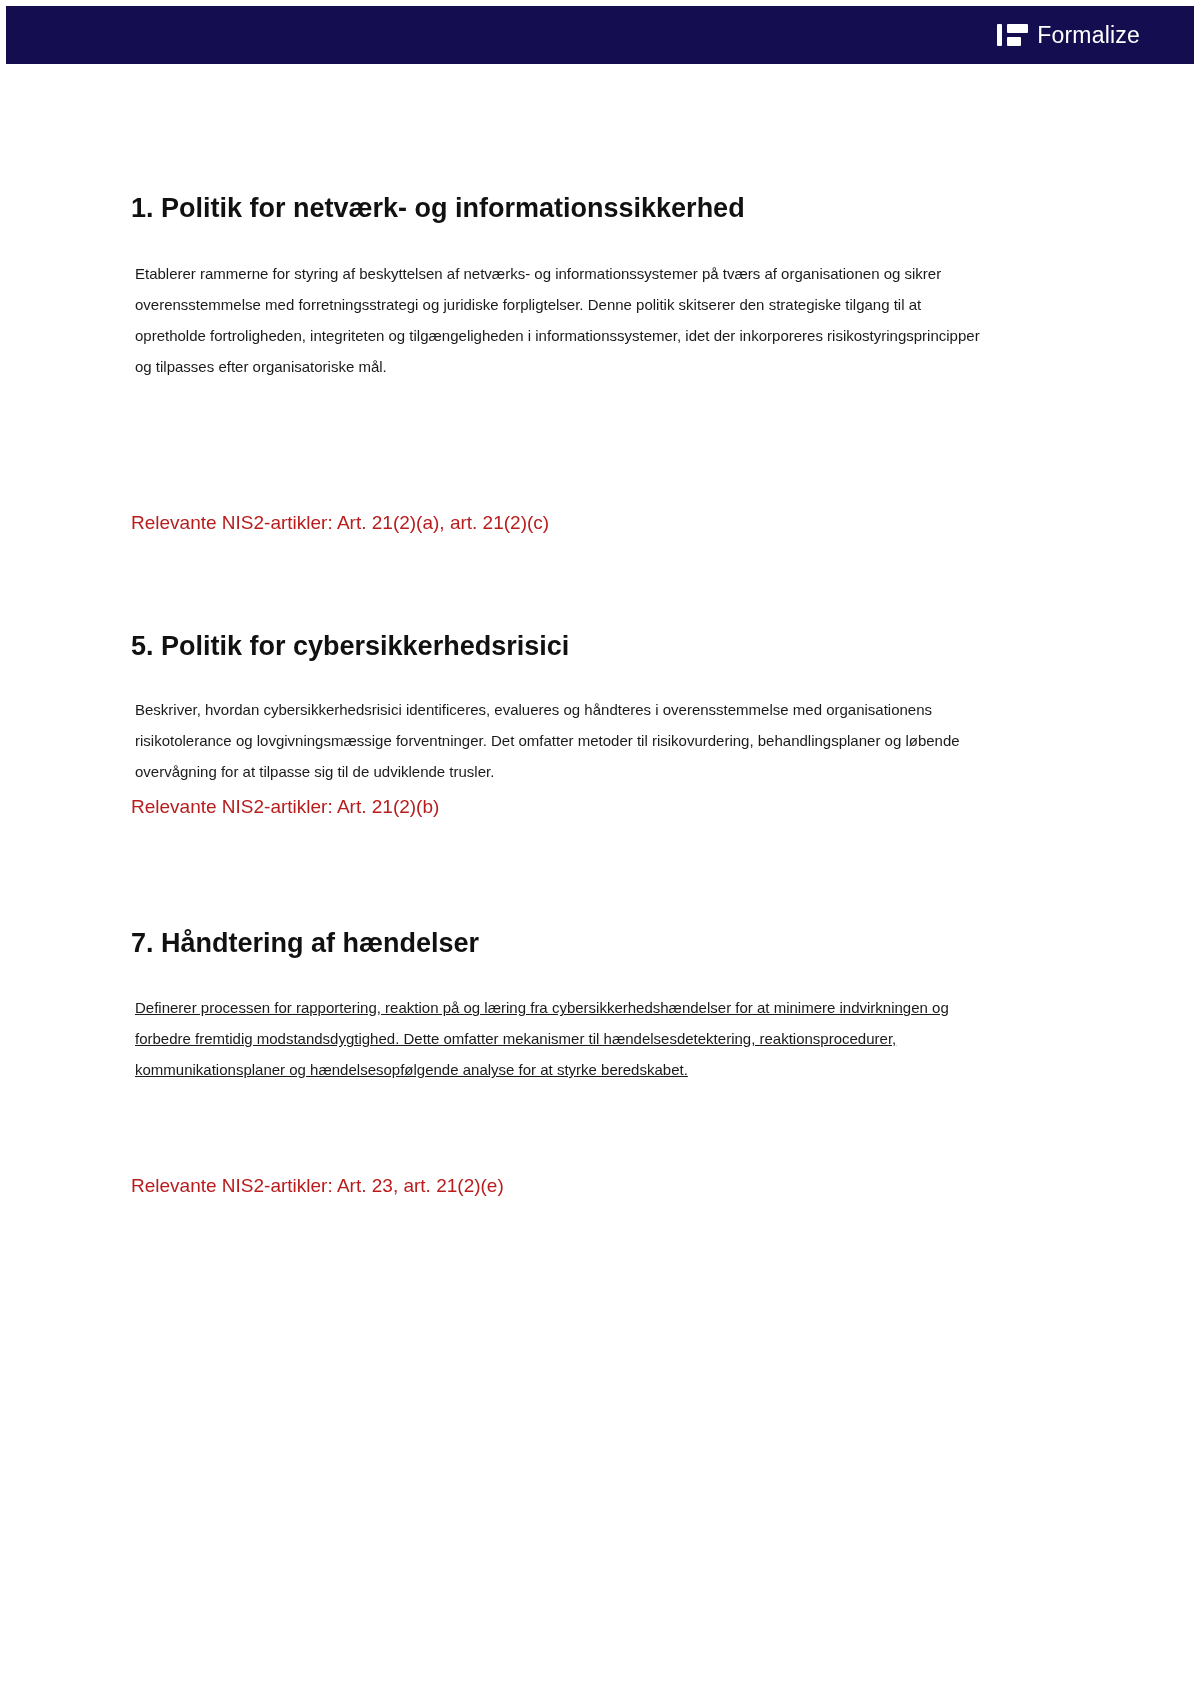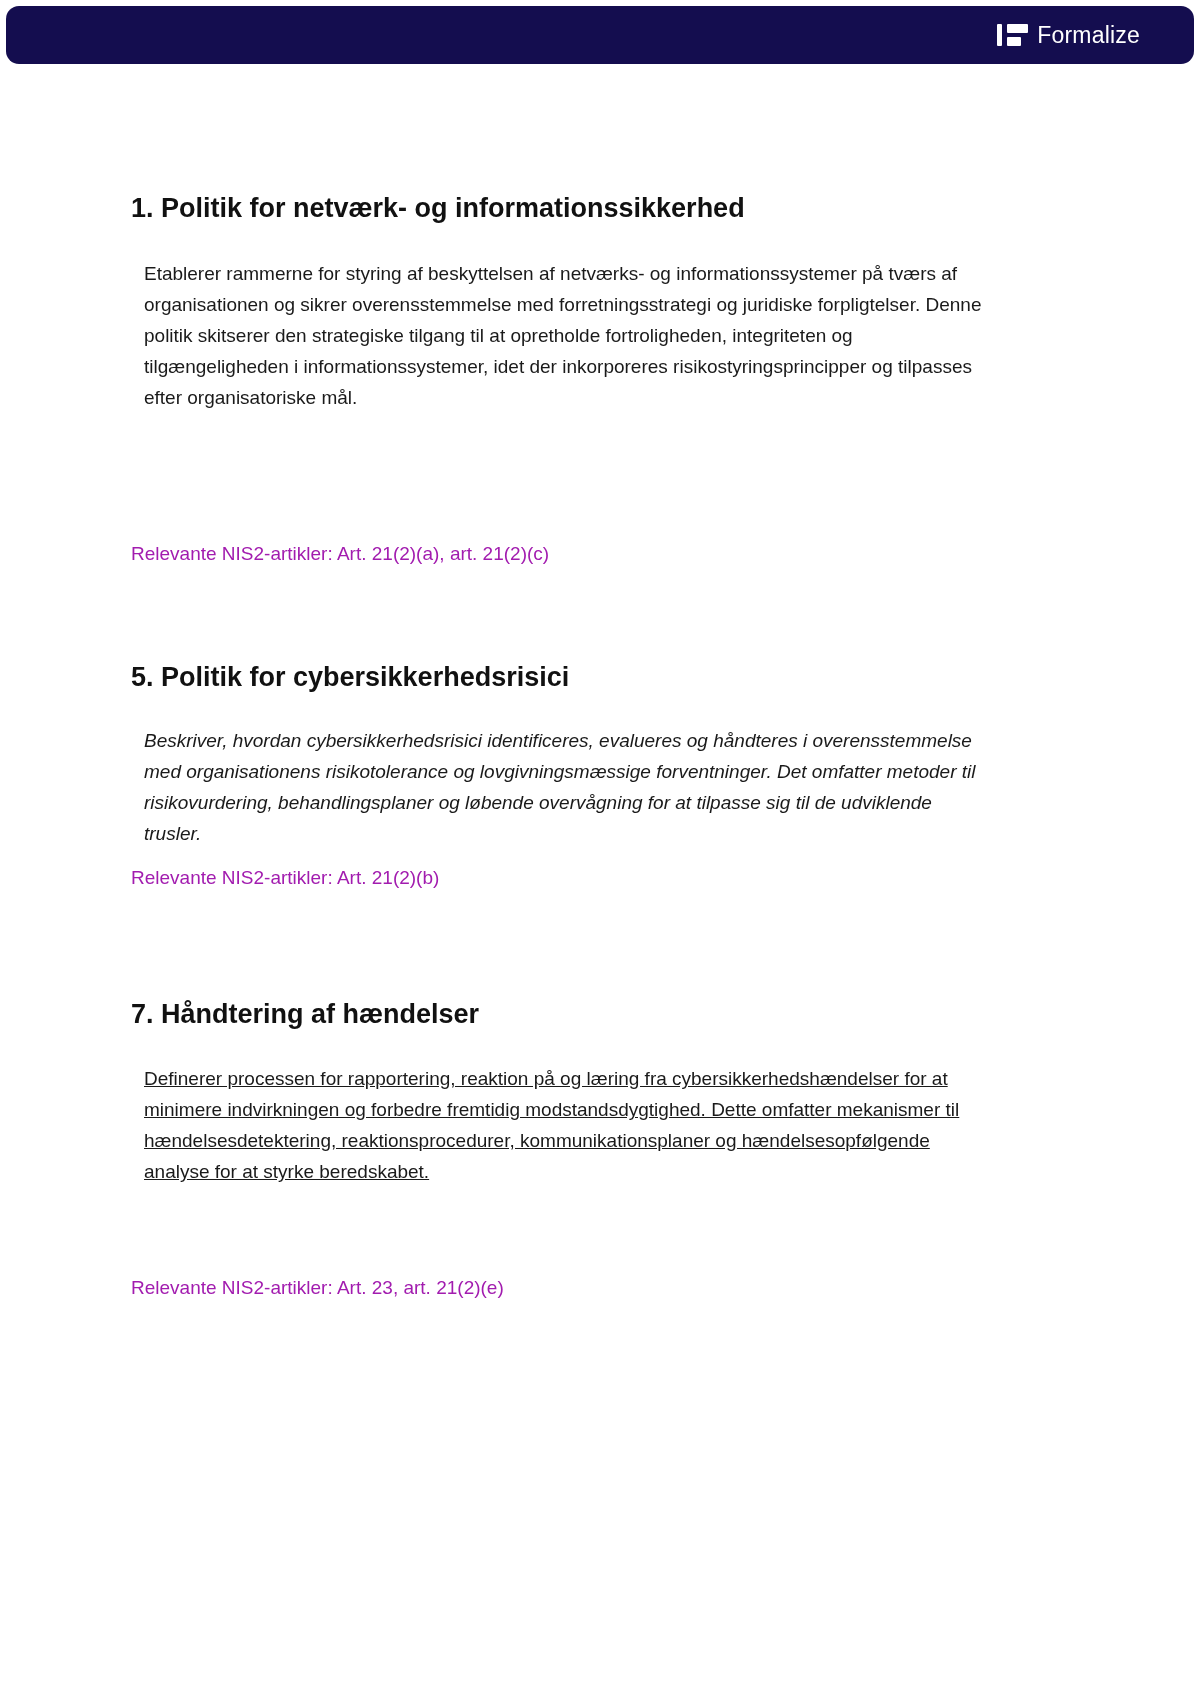--- a/index.html
+++ b/index.html
@@ -1,15 +1,15 @@
 <!DOCTYPE html>
 <html lang="da"><head>
   <meta charset="utf-8">
   <style>
-    * { box-sizing: border-box; border-radius: 13px; }
+    * { box-sizing: border-box; }
     html, body {
       margin: 0;
       padding: 0;
       background: #ffffff;
     }
     body {
       width: 1200px;
       height: 1695px;
       font-family: "Liberation Sans", "DejaVu Sans", sans-serif;
       color: #1a1a1a;
@@ -79,39 +79,39 @@
       width: 880px;
     }
     .section-title {
       font-size: 27px;
       font-weight: 700;
       line-height: 1.25;
       color: #111111;
       margin: 0;
     }
     .section-body {
-      font-size: 19px;
+      font-size: 15px;
       line-height: 31px;
-      margin: 13px;
+      margin: 4px;
       max-width: 845px;
       color: #1a1a1a;
     }
     .section-articles {
       font-size: 19px;
       line-height: 31px;
       margin: 0;
-      color: #a21caf;
+      color: #b91c1c;
     }
 
     
     .s1-title    { margin-top: 128px; }
     .s1-body     { margin-top: 32px; }
     .s1-articles { margin-top: 125px; }
     .s2-title    { margin-top: 92px; }
-    .s2-body     { margin-top: 30px; font-style: italic; }
+    .s2-body     { margin-top: 30px; }
     .s2-articles { }
     .s3-title    { margin-top: 105px; }
     .s3-body     { margin-top: 32px; text-decoration: underline; }
     .s3-articles { margin-top: 85px; }
   </style>
 </head>
 <body>
 
 <header class="app-header">
   <div class="brand">

